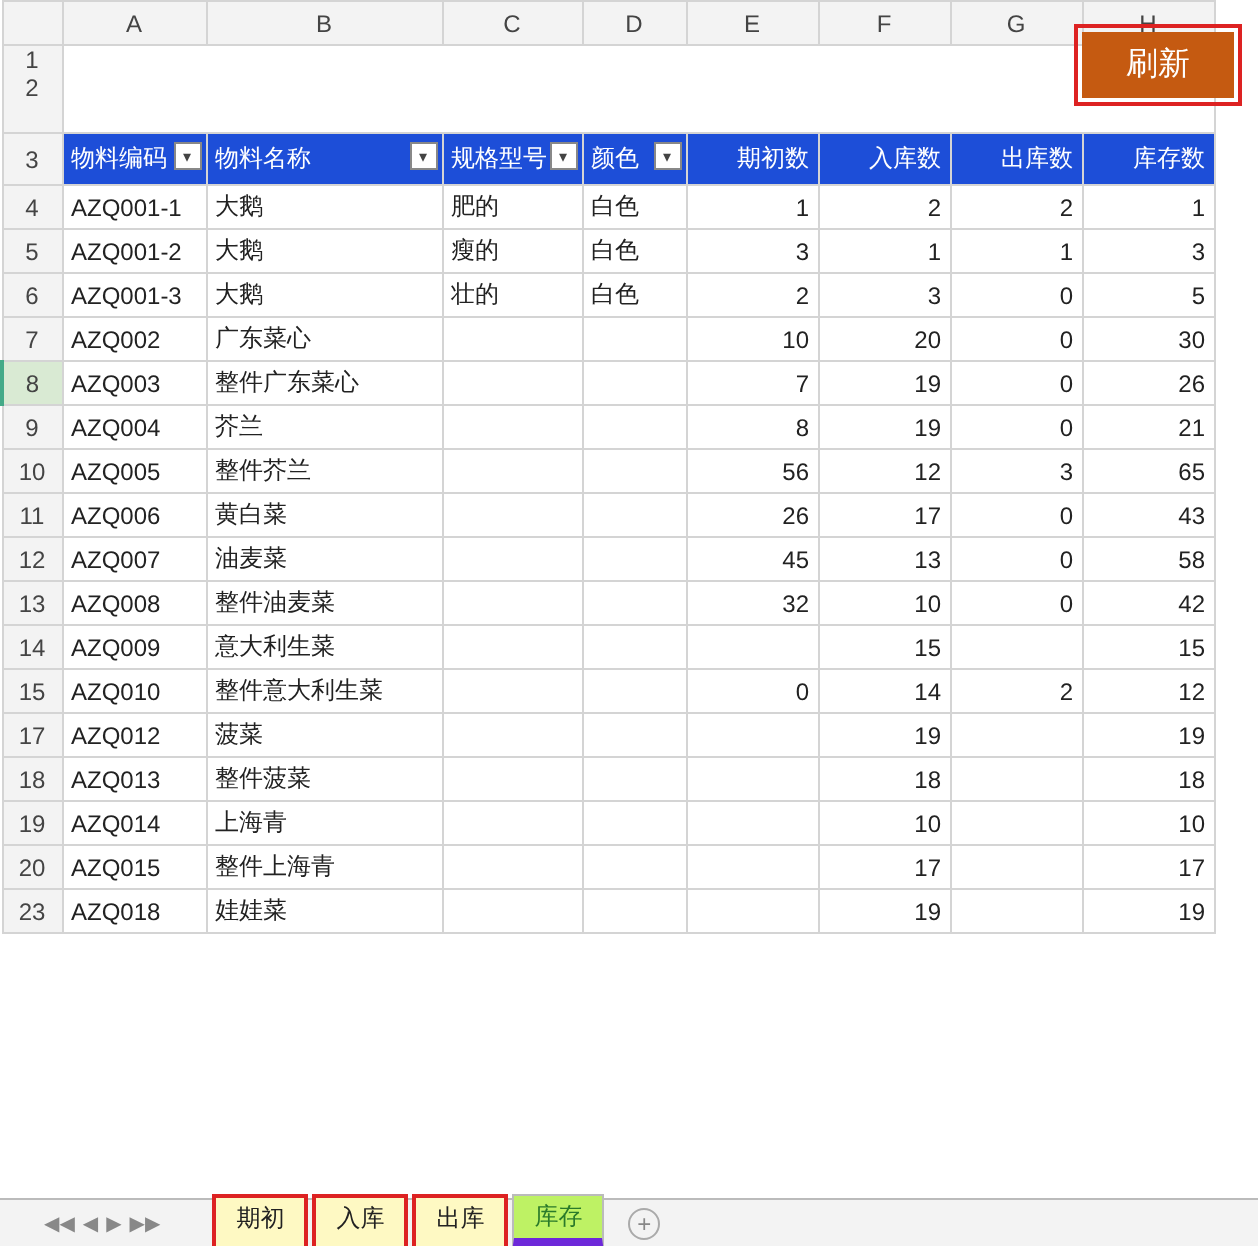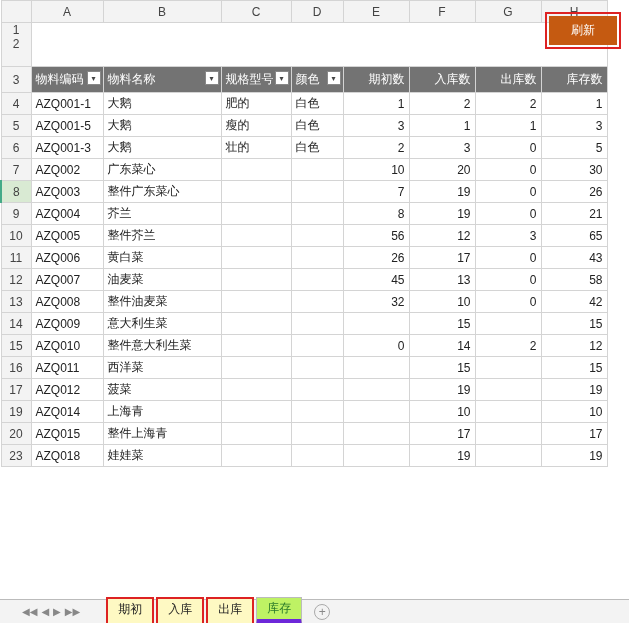--- a/index.html
+++ b/index.html
@@ -2,27 +2,27 @@
 <html><head>
 <meta charset="utf-8">
 <style>
 *{box-sizing:border-box;margin:0;padding:0}
 body{font-family:"Microsoft YaHei",Arial,sans-serif;font-size:12px;background:#fff;width:629px;height:623px;overflow:hidden;position:relative}
 .sheet{border-collapse:collapse;table-layout:fixed}
 .sheet td,.sheet th{border:1px solid #d4d4d4;height:22px;padding:0 4px;white-space:nowrap;overflow:hidden;text-overflow:clip}
 .colhdr{background:#f3f3f3;text-align:center;color:#444;font-weight:normal;height:22px}
 .rowhdr{background:#f3f3f3;text-align:center;color:#444;width:30px;font-weight:normal}
 .rowhdr.sel{background:#d9ead3;border-left:2px solid #4a8}
-.thead-row td{background:#737373;color:#fff;height:26px;position:relative}
+.thead-row td{background:#1d4ed8;color:#fff;height:26px;position:relative}
 .thead-row td .lbl{display:inline-block}
 .filter{position:absolute;right:2px;top:4px;width:14px;height:14px;background:#fff;border:1px solid #888;display:flex;align-items:center;justify-content:center;font-size:8px;color:#444}
 .num{text-align:right;color:#222}
 .txt{text-align:left;color:#222}
 .refresh-wrap{position:absolute;right:8px;top:12px;border:2px solid #d22;padding:2px}
-.refresh{background:#c55a11;color:#fff;border:none;padding:6px 22px;font-size:12px;cursor:pointer}
+.refresh{background:#c55a11;color:#fff;border:none;padding:6px 22px;font-size:16px;cursor:pointer}
 .tabs{position:absolute;bottom:0;left:0;right:0;height:24px;background:#f3f3f3;border-top:1px solid #bbb;display:flex;align-items:center;padding-left:20px}
 .tabs .nav{display:flex;margin-right:24px}
 .tabs .nav span{font-size:10px;color:#888;margin:0 2px;cursor:pointer}
 .tab{padding:2px 10px;border:1px solid #bbb;background:#fef9c3;margin-right:2px;font-size:12px;color:#444;cursor:pointer}
 .tab.boxed{border:2px solid #d22;color:#222}
 .tab.active{background:#bef264;color:#2a7a2a;border-bottom:7px solid #6d28d9}
 .addsheet{margin-left:10px;width:16px;height:16px;border:1px solid #aaa;border-radius:50%;display:flex;align-items:center;justify-content:center;color:#888;cursor:pointer;font-size:12px}
 .col-row{width:30px}
 .col-A{width:72px}
 .col-B{width:118px}
@@ -88,21 +88,21 @@
         <td class="txt">大鹅</td>
         <td class="txt">肥的</td>
         <td class="txt">白色</td>
         <td class="num">1</td>
         <td class="num">2</td>
         <td class="num">2</td>
         <td class="num">1</td>
       </tr>
       <tr>
         <th class="rowhdr">5</th>
-        <td class="txt">AZQ001-5</td>
+        <td class="txt">AZQ001-2</td>
         <td class="txt">大鹅</td>
         <td class="txt">瘦的</td>
         <td class="txt">白色</td>
         <td class="num">3</td>
         <td class="num">1</td>
         <td class="num">1</td>
         <td class="num">3</td>
       </tr>
       <tr>
         <th class="rowhdr">6</th>
@@ -208,40 +208,40 @@
         <td class="txt">AZQ010</td>
         <td class="txt">整件意大利生菜</td>
         <td class="txt"></td>
         <td class="txt"></td>
         <td class="num">0</td>
         <td class="num">14</td>
         <td class="num">2</td>
         <td class="num">12</td>
       </tr>
       <tr>
-        <th class="rowhdr">16</th>
-        <td class="txt">AZQ011</td>
-        <td class="txt">西洋菜</td>
-        <td class="txt"></td>
-        <td class="txt"></td>
-        <td class="num"></td>
-        <td class="num">15</td>
-        <td class="num"></td>
-        <td class="num">15</td>
-      </tr>
-      <tr>
         <th class="rowhdr">17</th>
         <td class="txt">AZQ012</td>
         <td class="txt">菠菜</td>
         <td class="txt"></td>
         <td class="txt"></td>
         <td class="num"></td>
         <td class="num">19</td>
         <td class="num"></td>
         <td class="num">19</td>
+      </tr>
+      <tr>
+        <th class="rowhdr">18</th>
+        <td class="txt">AZQ013</td>
+        <td class="txt">整件菠菜</td>
+        <td class="txt"></td>
+        <td class="txt"></td>
+        <td class="num"></td>
+        <td class="num">18</td>
+        <td class="num"></td>
+        <td class="num">18</td>
       </tr>
       <tr>
         <th class="rowhdr">19</th>
         <td class="txt">AZQ014</td>
         <td class="txt">上海青</td>
         <td class="txt"></td>
         <td class="txt"></td>
         <td class="num"></td>
         <td class="num">10</td>
         <td class="num"></td>

